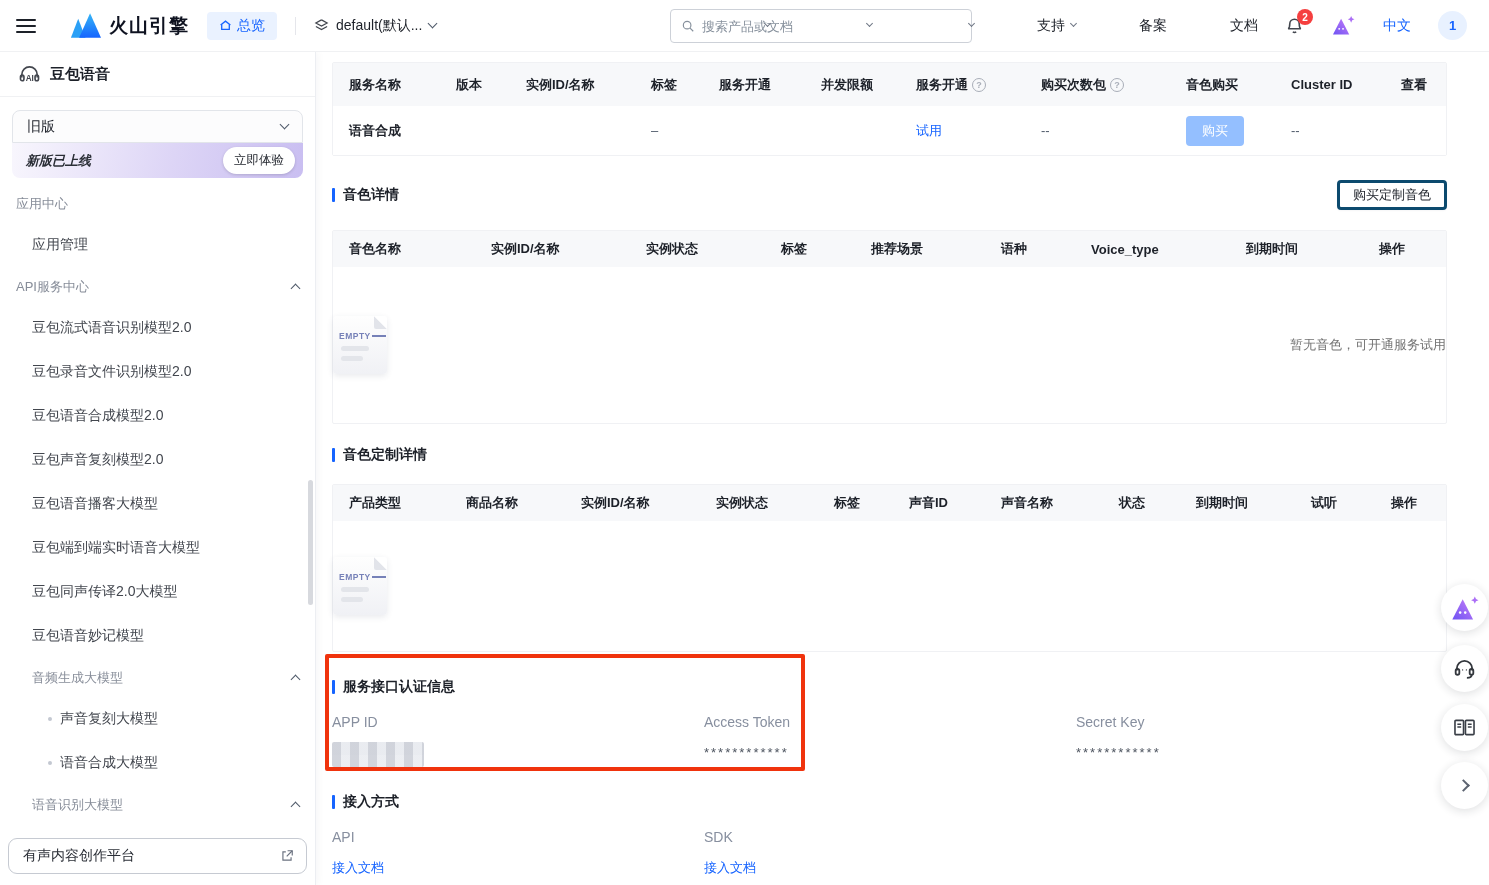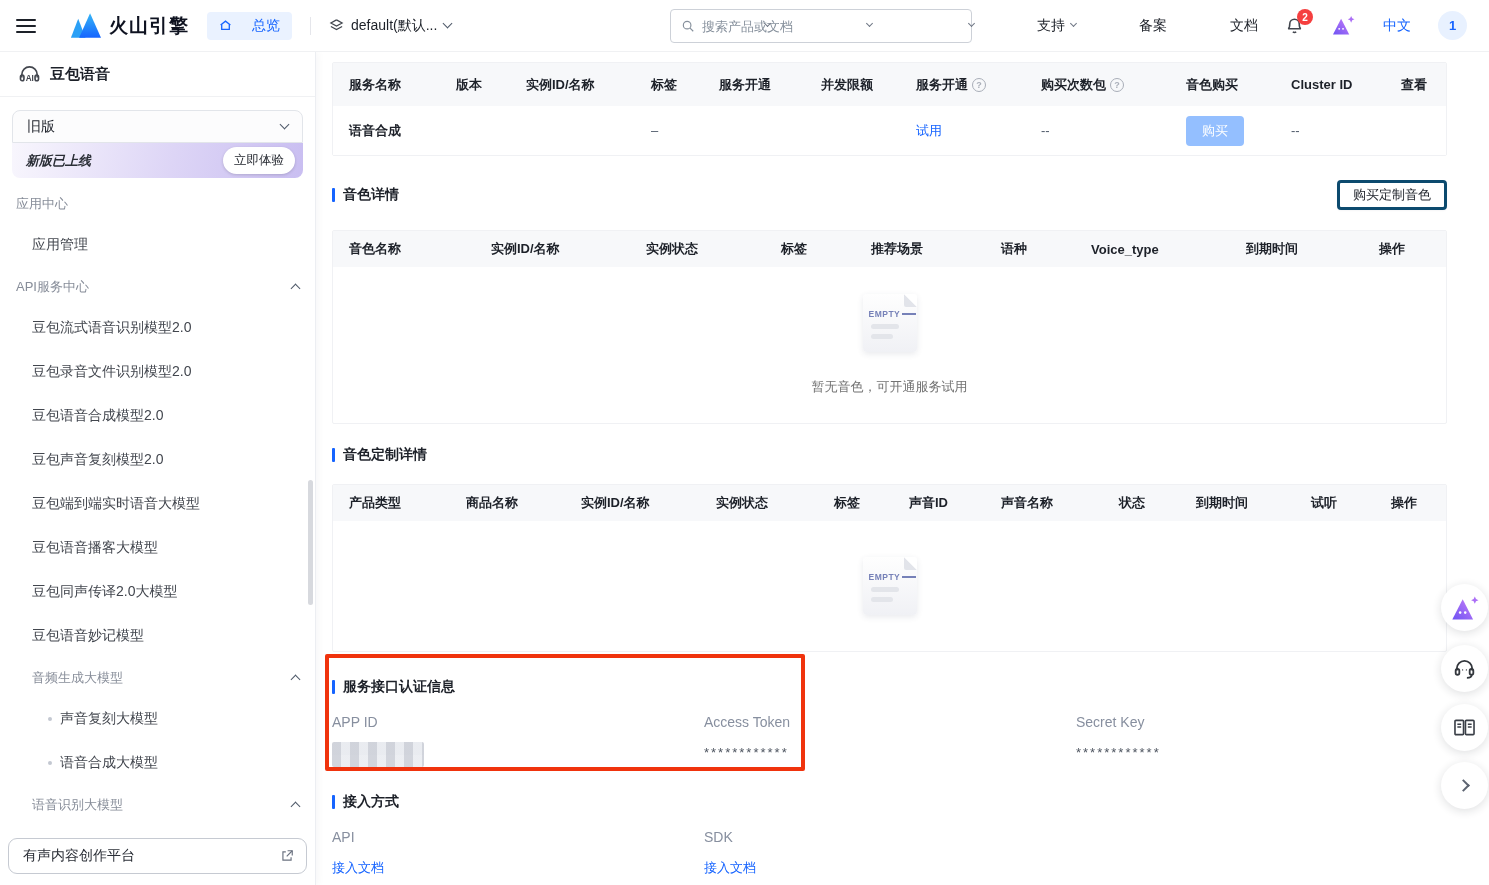--- a/index.html
+++ b/index.html
@@ -6,21 +6,21 @@
   html,body { width:1489px; height:885px; overflow:hidden; background:#fff;
     font-family:"Liberation Sans", sans-serif; color:#1d2129; }
 
   
   .navbar { position:relative; height:52px; display:flex; align-items:center;
     padding:0 22px 0 16px; border-bottom:1px solid #f0f1f3; background:#fff; z-index:30; }
   .hamburger { width:20px; display:flex; flex-direction:column; gap:4px; cursor:pointer; }
   .hamburger i { height:2px; background:#1d2129; border-radius:1px; }
   .logo { display:flex; align-items:center; gap:8px; margin-left:34px; }
   .logo-text { font-size:19px; font-weight:700; color:#0e1220; letter-spacing:1px; }
-  .overview-pill { display:flex; align-items:center; gap:20px; margin-left:18px;
+  .overview-pill { display:flex; align-items:center; gap:5px; margin-left:18px;
     background:#eaf2ff; color:#1664ff; font-size:14px; padding:5px 12px; border-radius:4px; cursor:pointer; }
   .vdiv { width:1px; height:18px; background:#e5e6eb; margin:0 18px; }
   .project-sel { display:flex; align-items:center; gap:7px; font-size:14px; color:#1d2129; cursor:pointer; }
   .chev { display:inline-block; width:7px; height:7px; border-right:1.5px solid #4e5969;
     border-bottom:1.5px solid #4e5969; }
   .chev.down { transform:rotate(45deg); margin-top:-4px; }
   .chev.up { transform:rotate(-135deg); margin-top:4px; }
   .chev.sm { width:5px; height:5px; border-color:#6f7785; }
   .search { position:absolute; left:670px; top:9px; width:302px; height:34px;
     border:1px solid #cdd1d8; border-radius:4px; display:flex; align-items:center;
@@ -87,21 +87,21 @@
   .sec-header { display:flex; align-items:center; justify-content:space-between; margin-top:24px; height:30px; }
   .sec-title { display:flex; align-items:center; font-size:14px; font-weight:700; color:#1d2129; }
   .sec-title .bar { width:3px; height:14px; background:#1664ff; margin-right:8px; border-radius:1px; }
   .sec-header.tight { margin-top:16px; }
   .ghost-btn { background:#fff; border:3px solid #0c4a6e; border-radius:4px; padding:3px 13px;
     font-size:13px; color:#1d2129; cursor:pointer; box-shadow:0 1px 2px rgba(20,24,40,.04);
     font-family:"Liberation Sans", sans-serif; }
   .tbl2 { margin-top:20px; }
   .tbl3 { margin-top:14px; }
   .tbl-head.h36 { height:36px; }
-  .tbl-empty { display:flex; flex-direction:column; align-items:center; justify-content:center; gap:26px; }
+  .tbl-empty { display:flex; align-items:center; justify-content:space-between; gap:26px; }
   .tbl-empty.tall { height:156px; }
   .tbl-empty.short { height:130px; }
   .empty-doc { position:relative; width:54px; height:58px; border-radius:4px;
     background:linear-gradient(180deg,#fefefe,#f0f1f5); box-shadow:0 2px 6px rgba(40,50,80,.10); }
   .empty-doc::after { content:""; position:absolute; top:0; right:0; border-style:solid;
     border-width:0 13px 13px 0; border-color:#fff #fff #e2e4ea #e2e4ea; border-radius:0 3px 0 2px; }
   .empty-label { position:absolute; top:15px; left:6px; font-size:8.5px; font-weight:700;
     color:#7681b8; letter-spacing:.5px; }
   .empty-label::after { content:""; position:absolute; top:4px; left:33px; width:14px; height:1.5px; background:#7681b8; }
   .empty-doc .l1, .empty-doc .l2 { position:absolute; left:8px; height:5px; border-radius:3px; background:#e3e5ea; }
@@ -258,24 +258,24 @@
     <div class="nav-item">
         <span>豆包录音文件识别模型2.0</span>
       </div>
     <div class="nav-item">
         <span>豆包语音合成模型2.0</span>
       </div>
     <div class="nav-item">
         <span>豆包声音复刻模型2.0</span>
       </div>
     <div class="nav-item">
+        <span>豆包语音播客大模型</span>
+      </div>
+    <div class="nav-item">
         <span>豆包端到端实时语音大模型</span>
-      </div>
-    <div class="nav-item">
-        <span>豆包语音播客大模型</span>
       </div>
     <div class="nav-item">
         <span>豆包同声传译2.0大模型</span>
       </div>
     <div class="nav-item">
         <span>豆包语音妙记模型</span>
       </div>
     <div class="nav-group-header indent">
         <span>音频生成大模型</span>
         <span class="chev up"></span>

